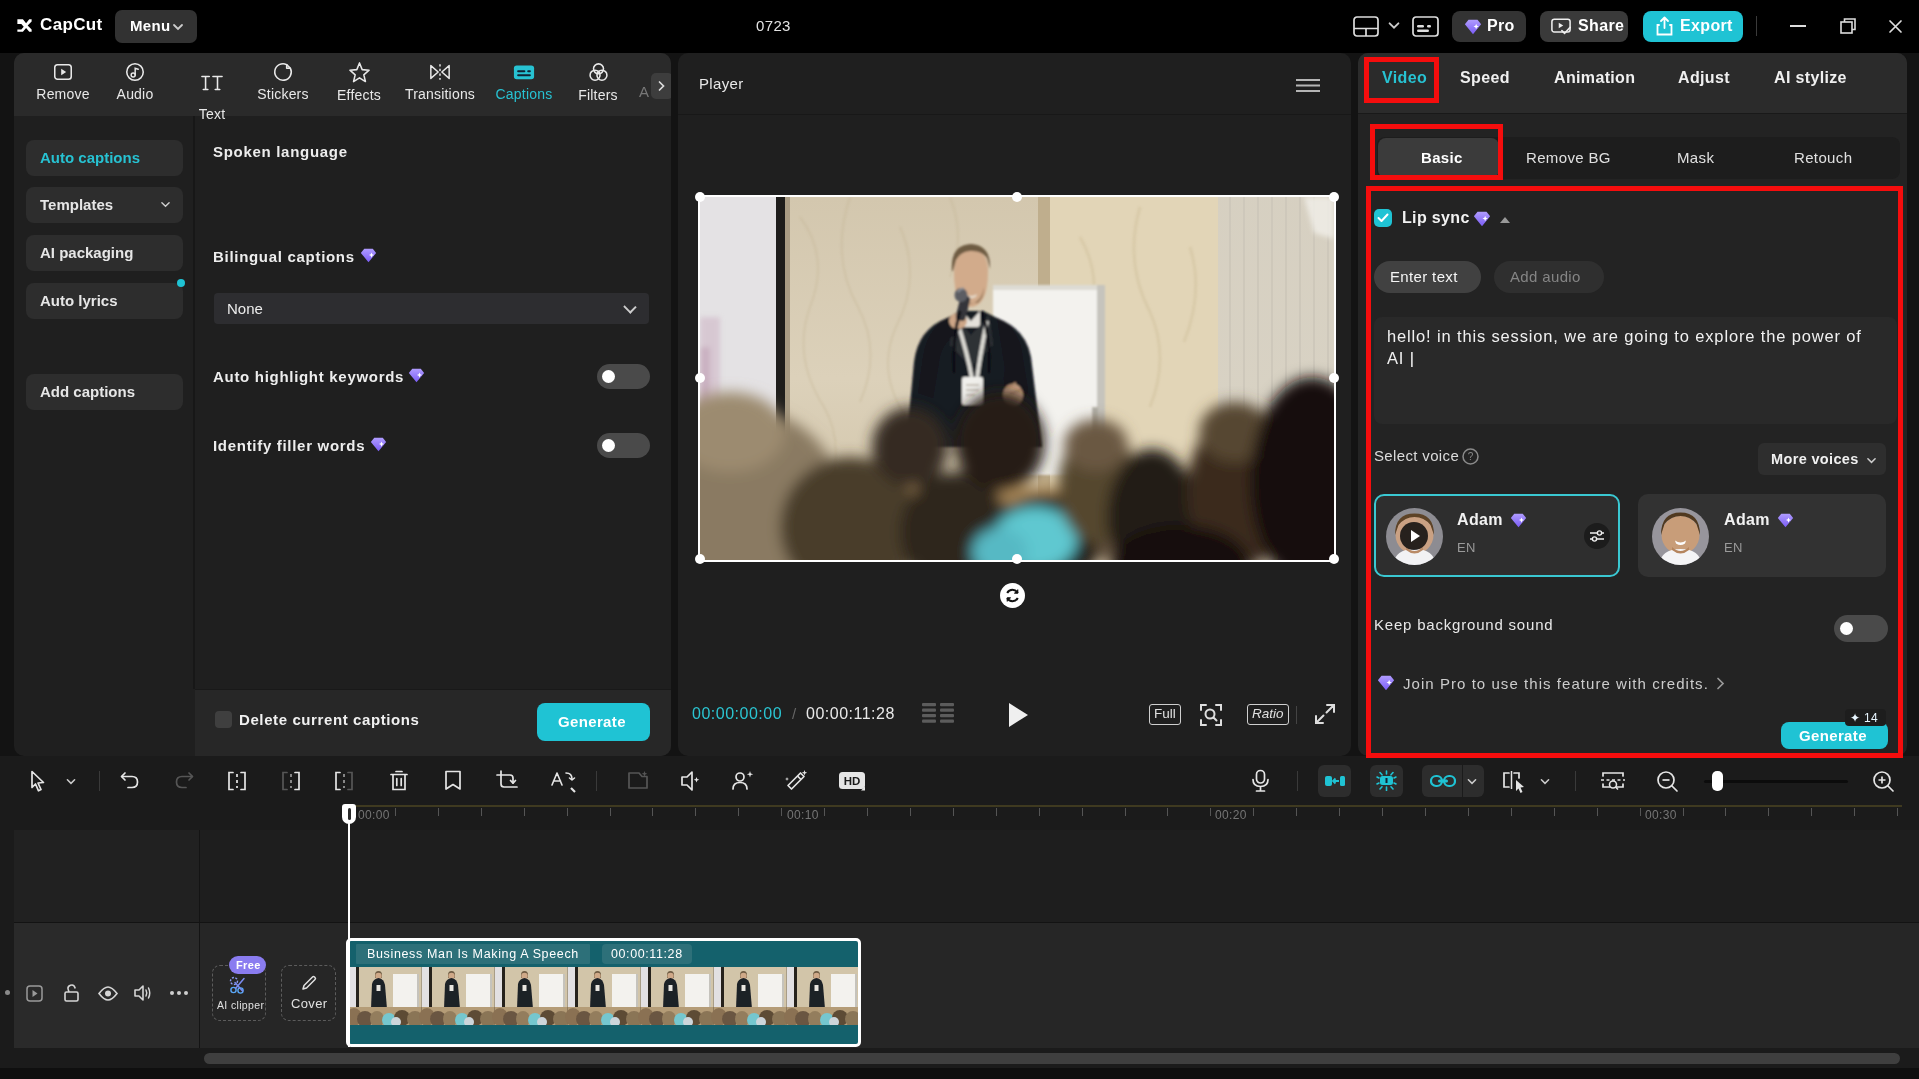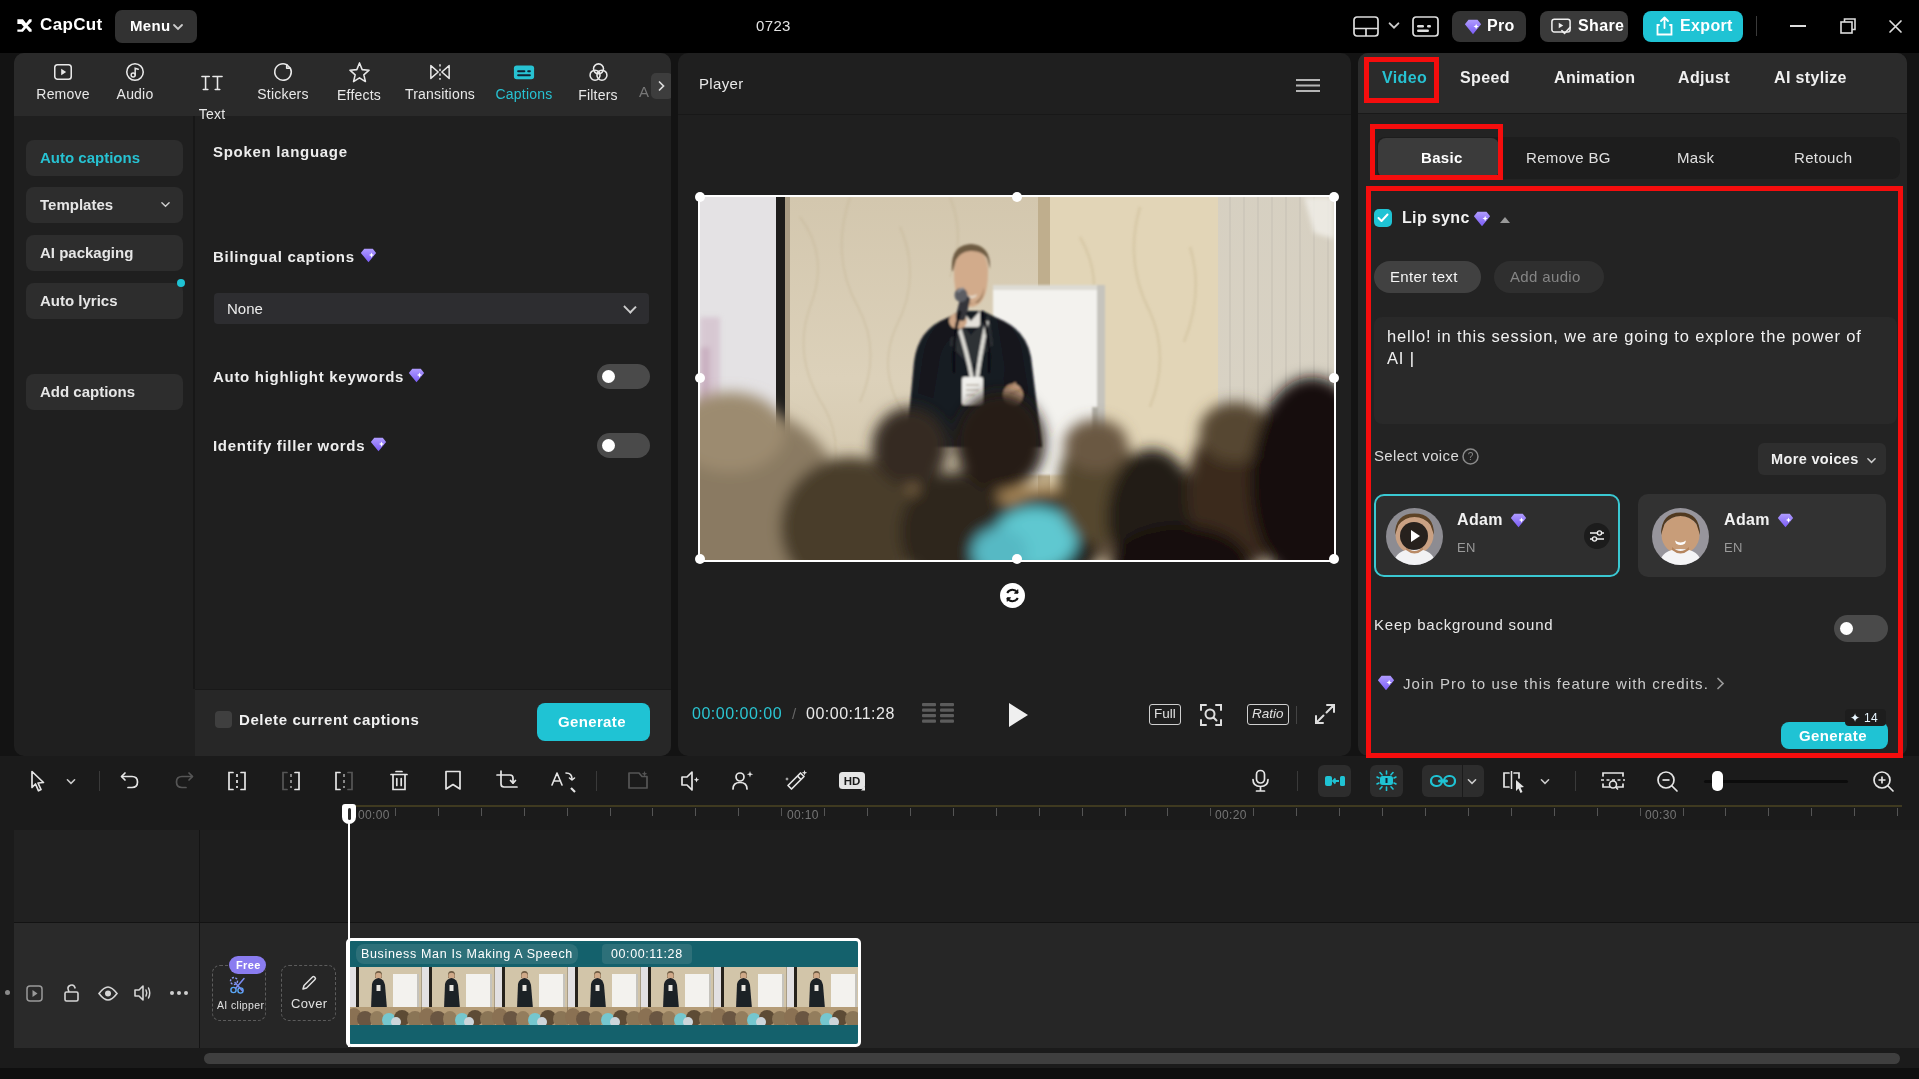--- a/index.html
+++ b/index.html
@@ -667,21 +667,21 @@
   <div class="txt" style="left:217px;top:243px;font-size:10.5px;color:#e0e0e0;">AI clipper</div>
   <div class="abs" style="left:229px;top:200px;width:37px;height:18px;background:#8a7cf0;border-radius:9px;"></div>
   <div class="txt" style="left:236px;top:203px;font-size:11px;font-weight:bold;color:#fff;">Free</div>
   <div class="abs" style="left:281px;top:209px;width:55px;height:56px;border:1.5px dashed #5c5c5c;border-radius:8px;"></div>
   <svg class="abs" style="left:300px;top:218px" width="18" height="18" viewBox="0 0 18 18">
     <path d="M3 15 L4 11.5 L12.5 3 Q13.5 2 14.5 3 L15 3.5 Q16 4.5 15 5.5 L6.5 14 Z" fill="none" stroke="#e0e0e0" stroke-width="1.5" stroke-linejoin="round"></path>
   </svg>
   <div class="txt" style="left:291px;top:240px;font-size:13px;color:#e0e0e0;">Cover</div>
 
   <div class="abs" style="left:346px;top:182px;width:515px;height:109px;background:#14616c;border:3px solid #fff;border-radius:5px;overflow:hidden;">
-    <div class="abs" style="left:7px;top:3px;height:20px;background:#2d7079;border-radius:8px;padding:0 5px;font-size:12.5px;color:#fff;line-height:20px;letter-spacing:0.65px;">Business Man Is Making A Speech</div>
+    <div class="abs" style="left:7px;top:3px;height:20px;background:#2d7079;border-radius:1px;padding:0 11px;font-size:12.5px;color:#fff;line-height:20px;letter-spacing:0.65px;">Business Man Is Making A Speech</div>
     <div class="abs" style="left:253px;top:3px;height:20px;background:#2d7079;border-radius:4px;padding:0 9px;font-size:12.5px;color:#fff;line-height:20px;letter-spacing:0.6px;">00:00:11:28</div>
     <svg class="abs" style="left:0;top:26px" width="509" height="58" viewBox="0 0 509 58">
       <defs>
         <g id="frame">
           <rect width="73" height="58" fill="#d2c5a9"></rect>
           <rect x="0" y="0" width="7" height="58" fill="#e2e0e2"></rect>
           <rect x="7" y="0" width="3" height="58" fill="#26241f"></rect>
           <polygon points="44,7 70,7 70,40 44,40" fill="#f3f2ee"></polygon>
           <rect x="68" y="7" width="2" height="33" fill="#c5c3bc"></rect>
           <path d="M26 8 Q26 4 29.5 4 Q33 4 33 8 L33 11 L26 11 Z" fill="#6e5b42"></path>

